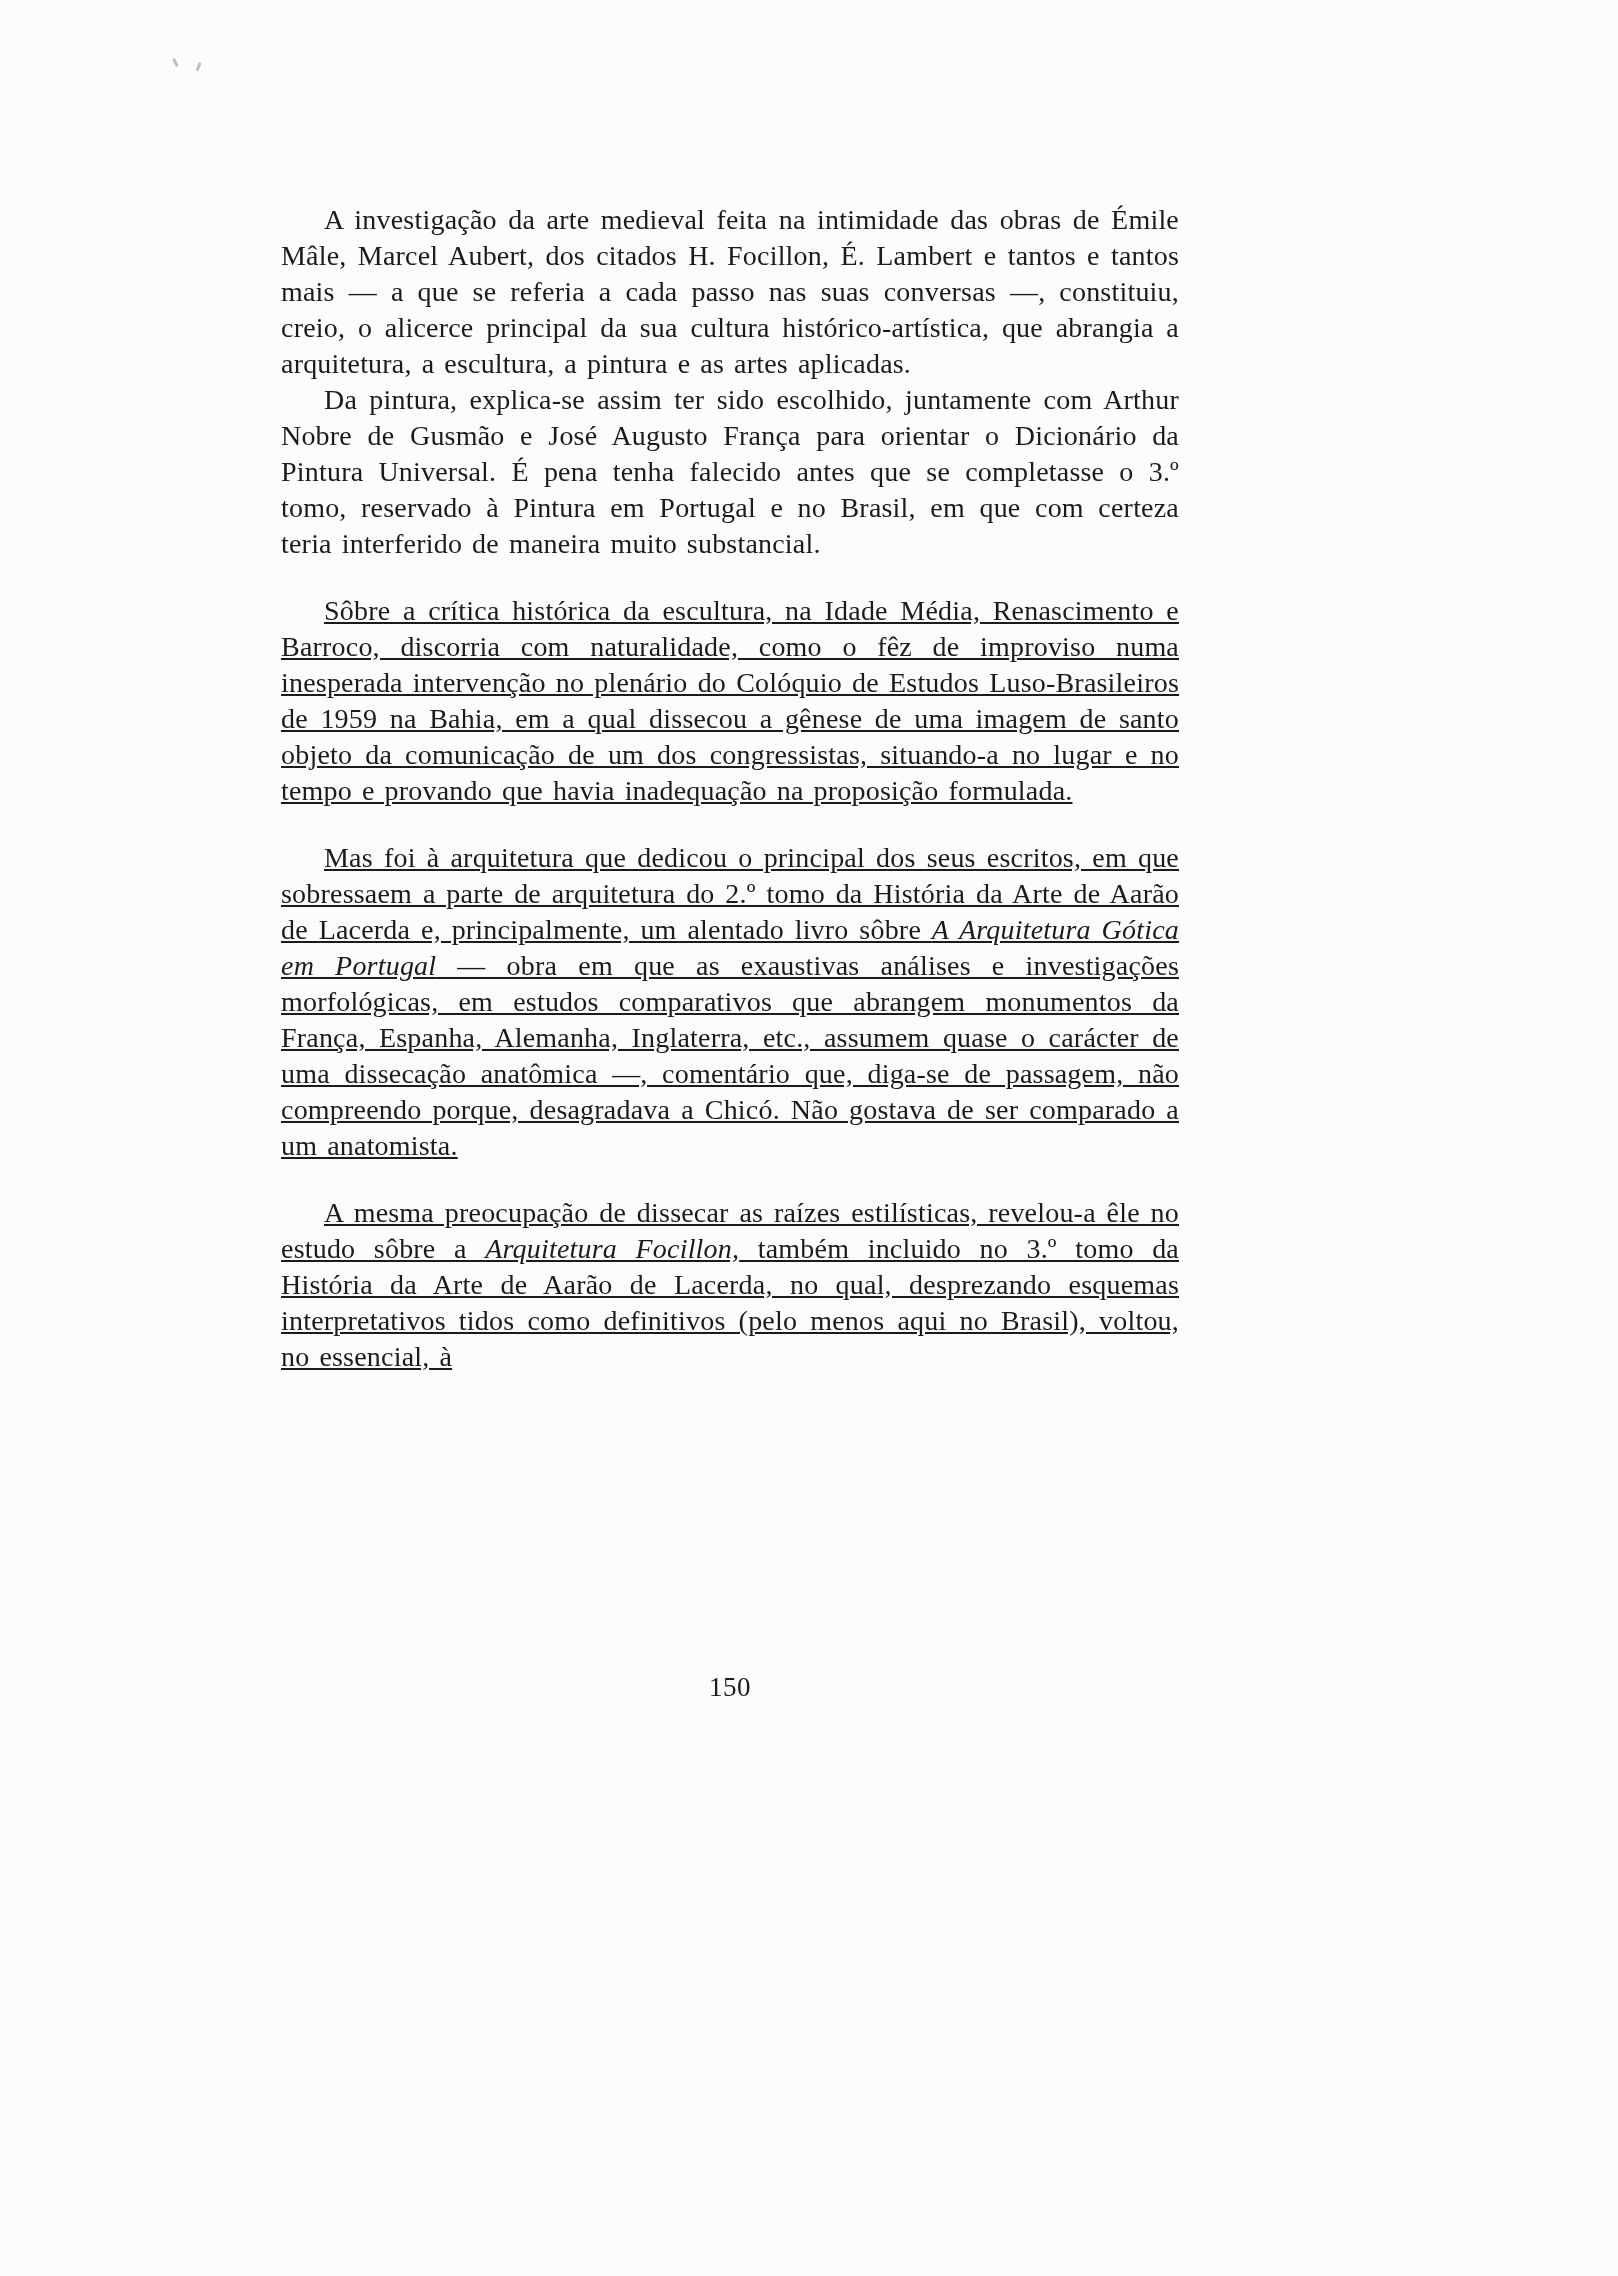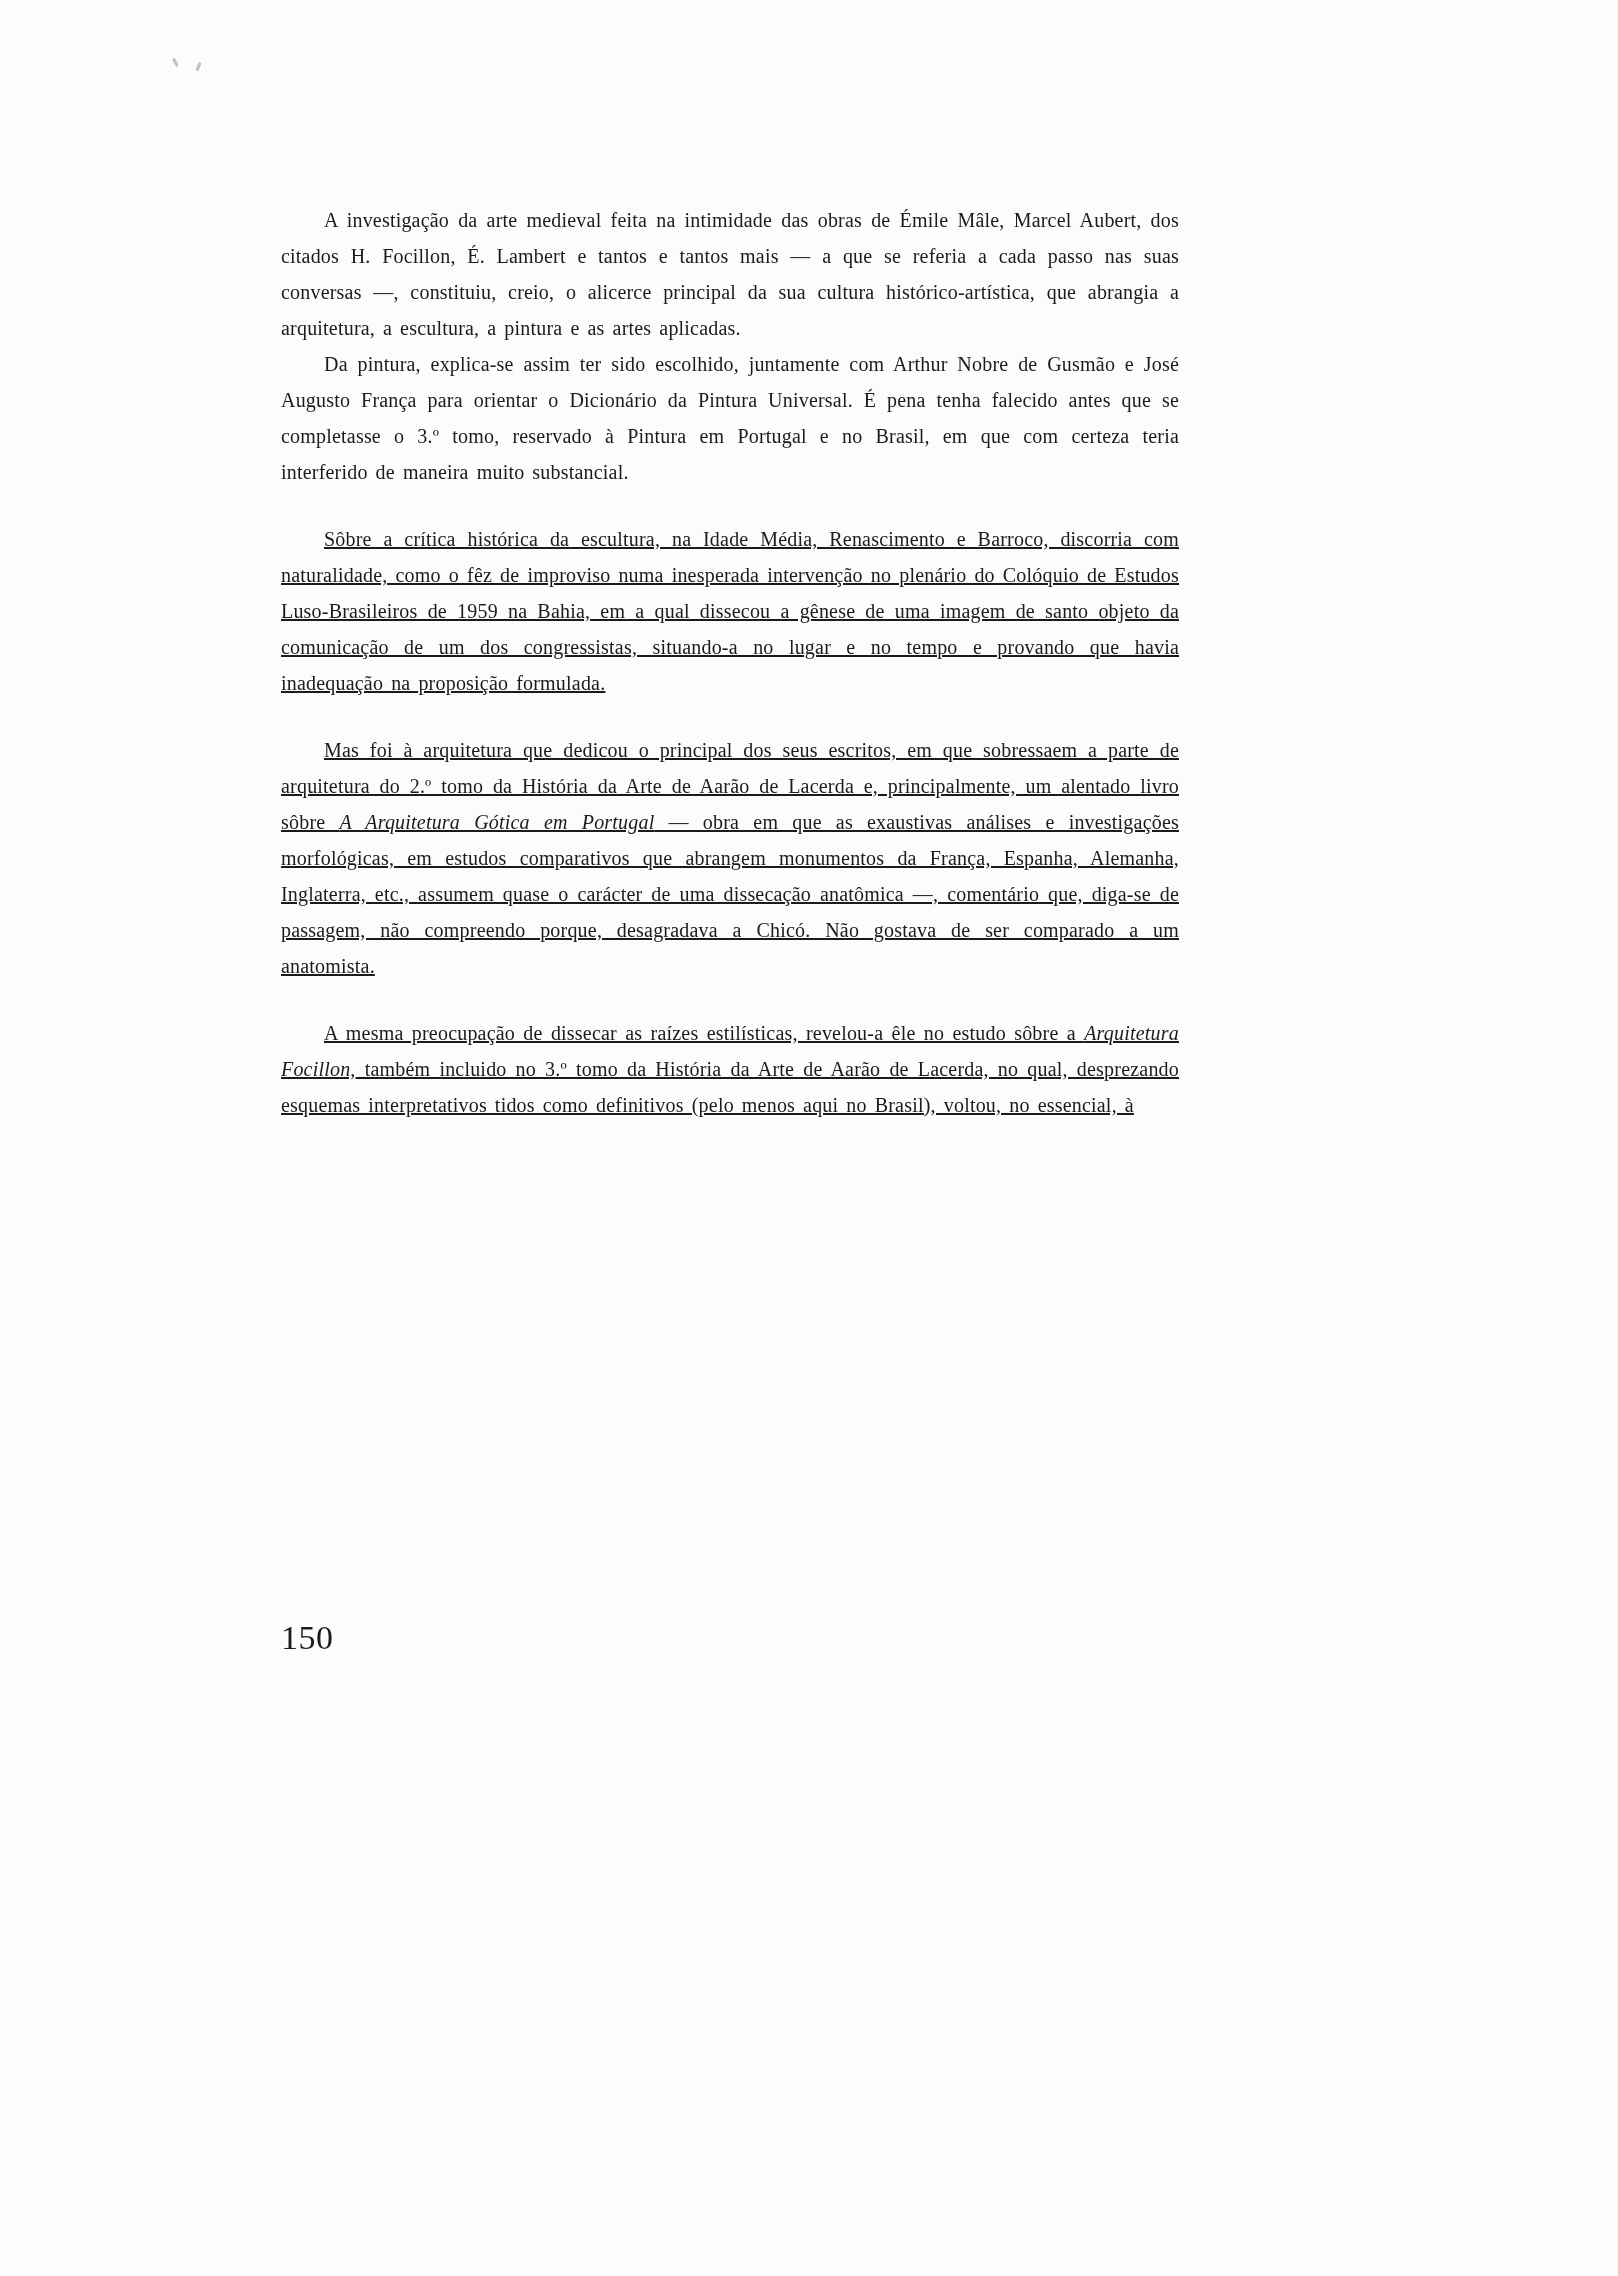--- a/index.html
+++ b/index.html
@@ -28,44 +28,44 @@
     border-radius: 1.9px;
   }
   .scan-mark.m1 { left: 174px; top: 58px; transform: rotate(-28deg); }
   .scan-mark.m2 { left: 197px; top: 62px; transform: rotate(22deg); }
 
   .text-block {
     position: absolute;
     left: 281px;
     top: 202px;
     width: 898px;
-    font-size: 20px;
+    font-size: 28px;
     line-height: 36px;
     text-align: justify;
     word-spacing: 2.8px;
     letter-spacing: 0.2px;
   }
   .text-block p {
     margin: 0;
     text-indent: 43px;
   }
   .text-block p.gap {
     margin-top: 31px;
     text-decoration: underline;
   }
   .italic {
     font-style: italic;
   }
   .page-number {
     position: absolute;
     left: 281px;
-    top: 1619px;
+    top: 1672px;
     width: 898px;
-    text-align: left;
-    font-size: 34px;
+    text-align: center;
+    font-size: 27px;
     letter-spacing: 0.5px;
   }
 </style>
 </head>
 <body>
 
 <div class="page">
   <span class="scan-mark m1"></span>
   <span class="scan-mark m2"></span>
 

